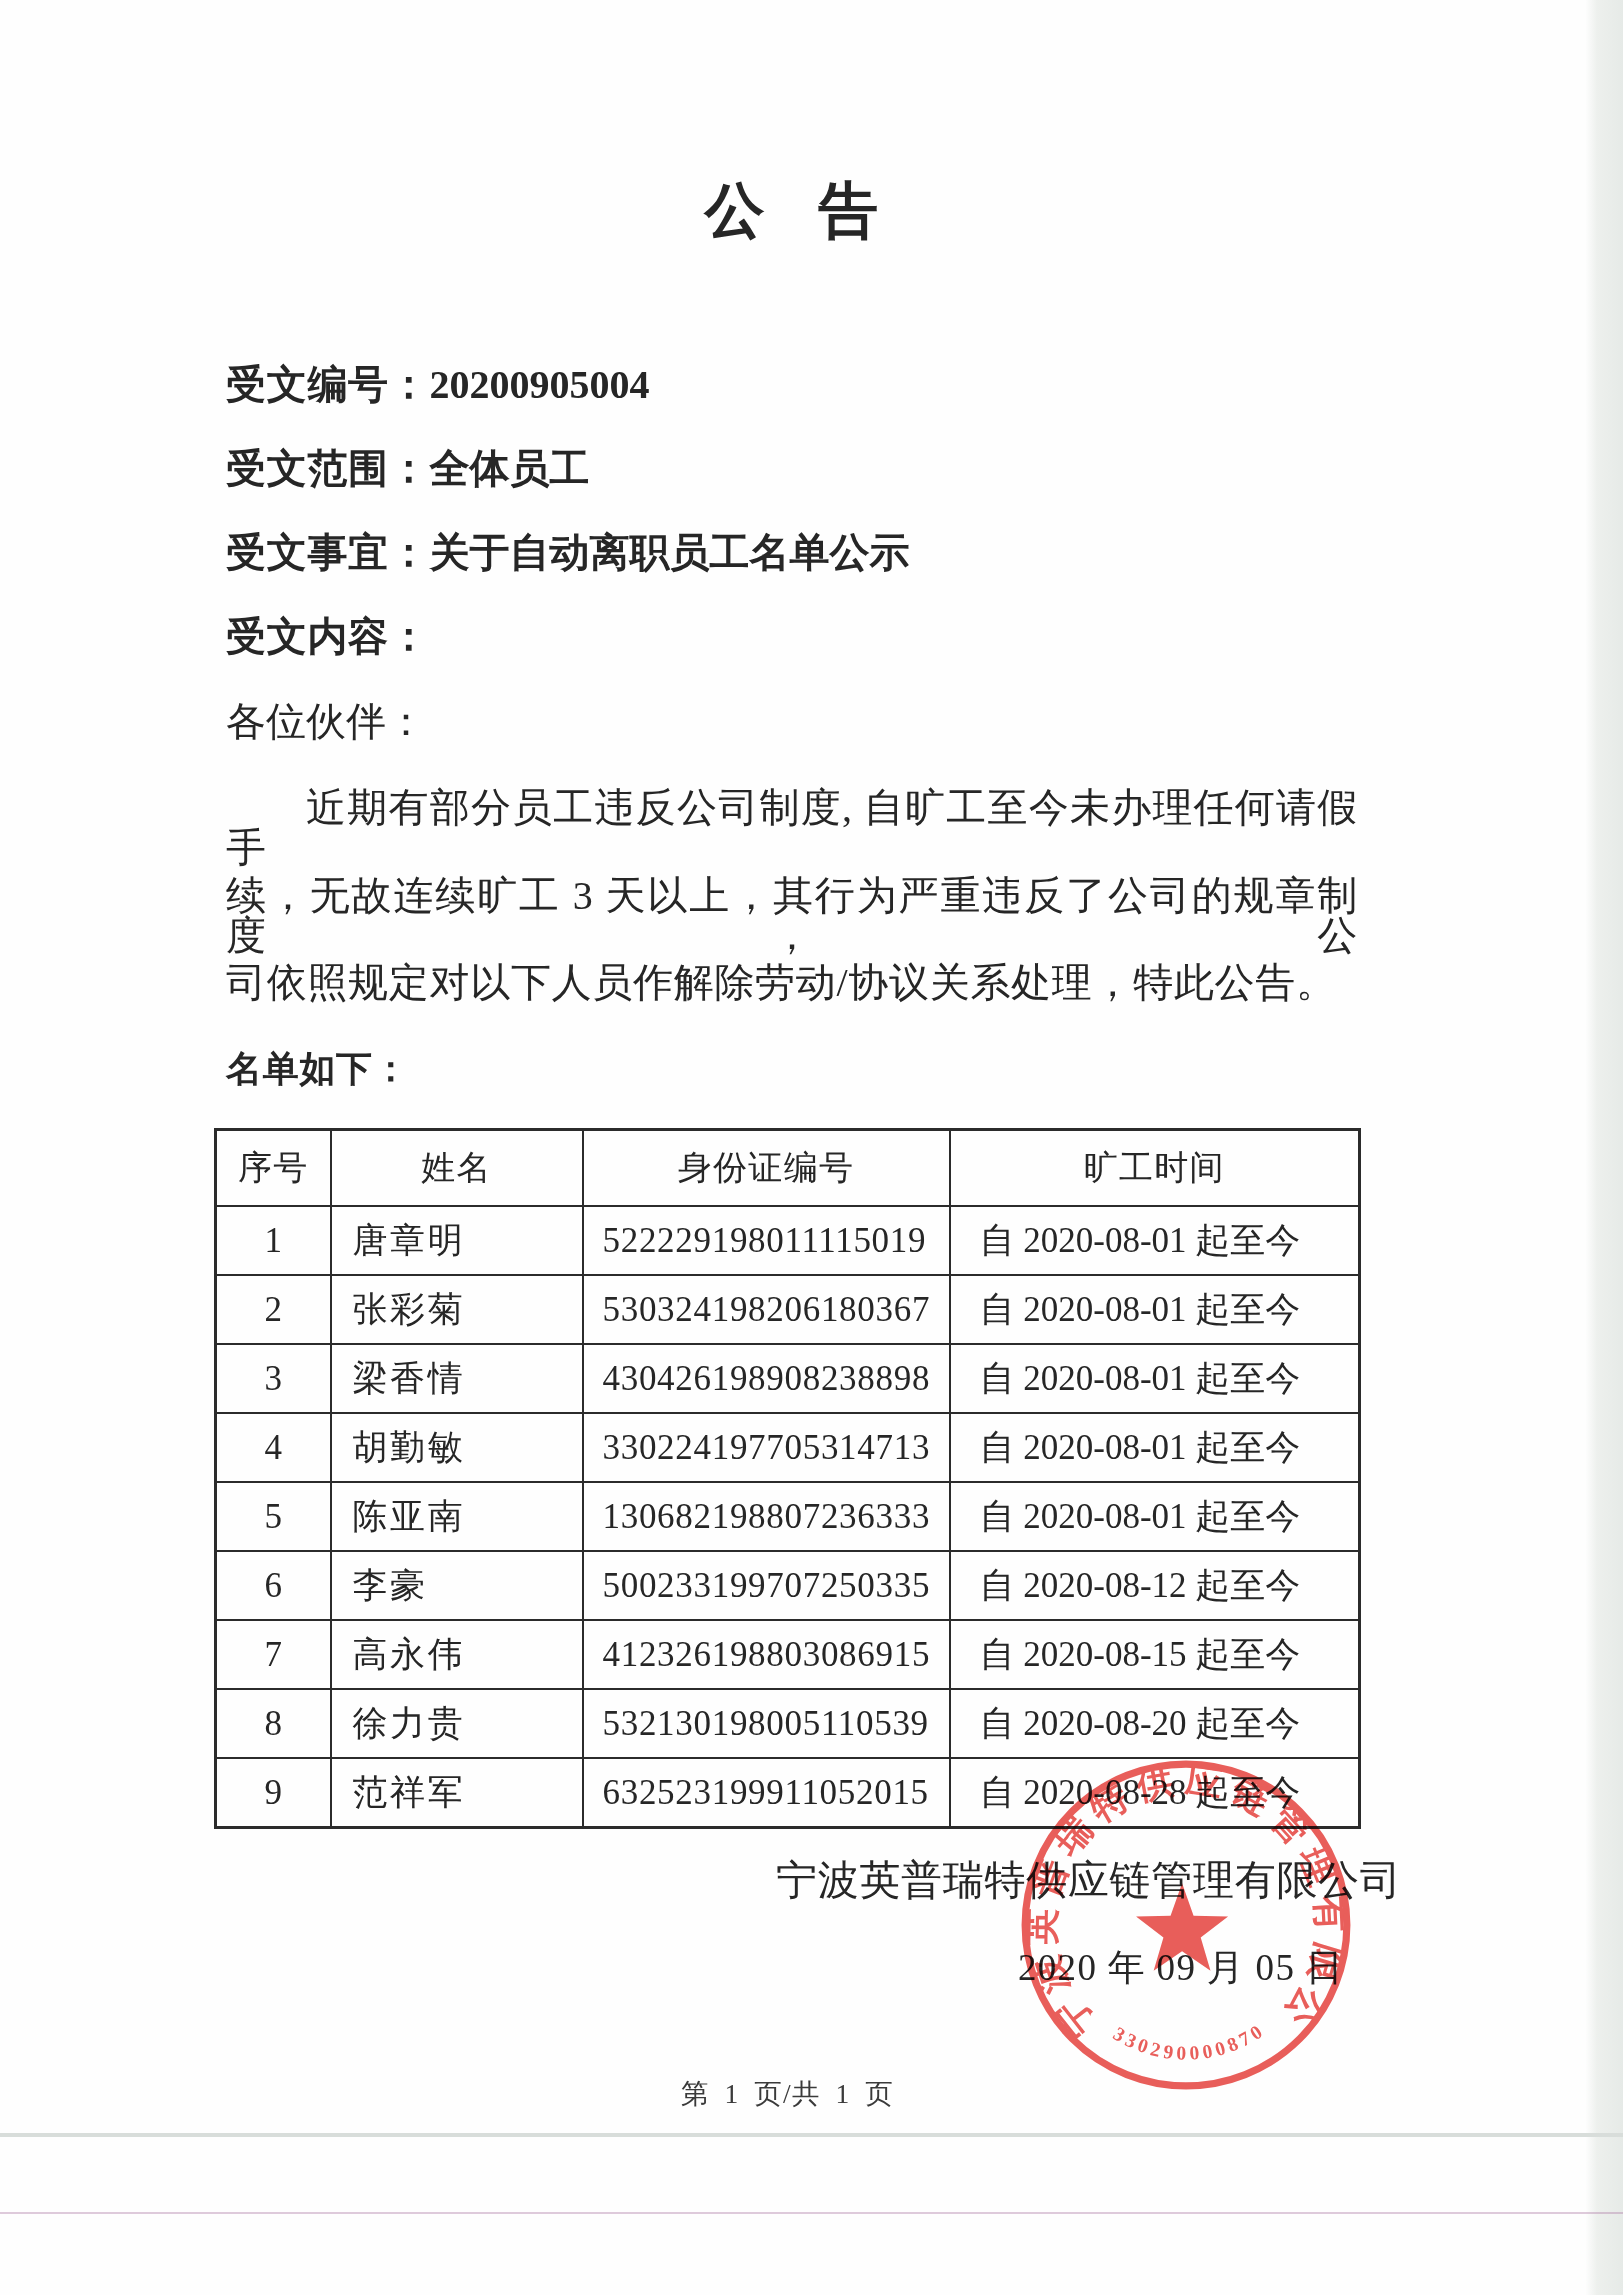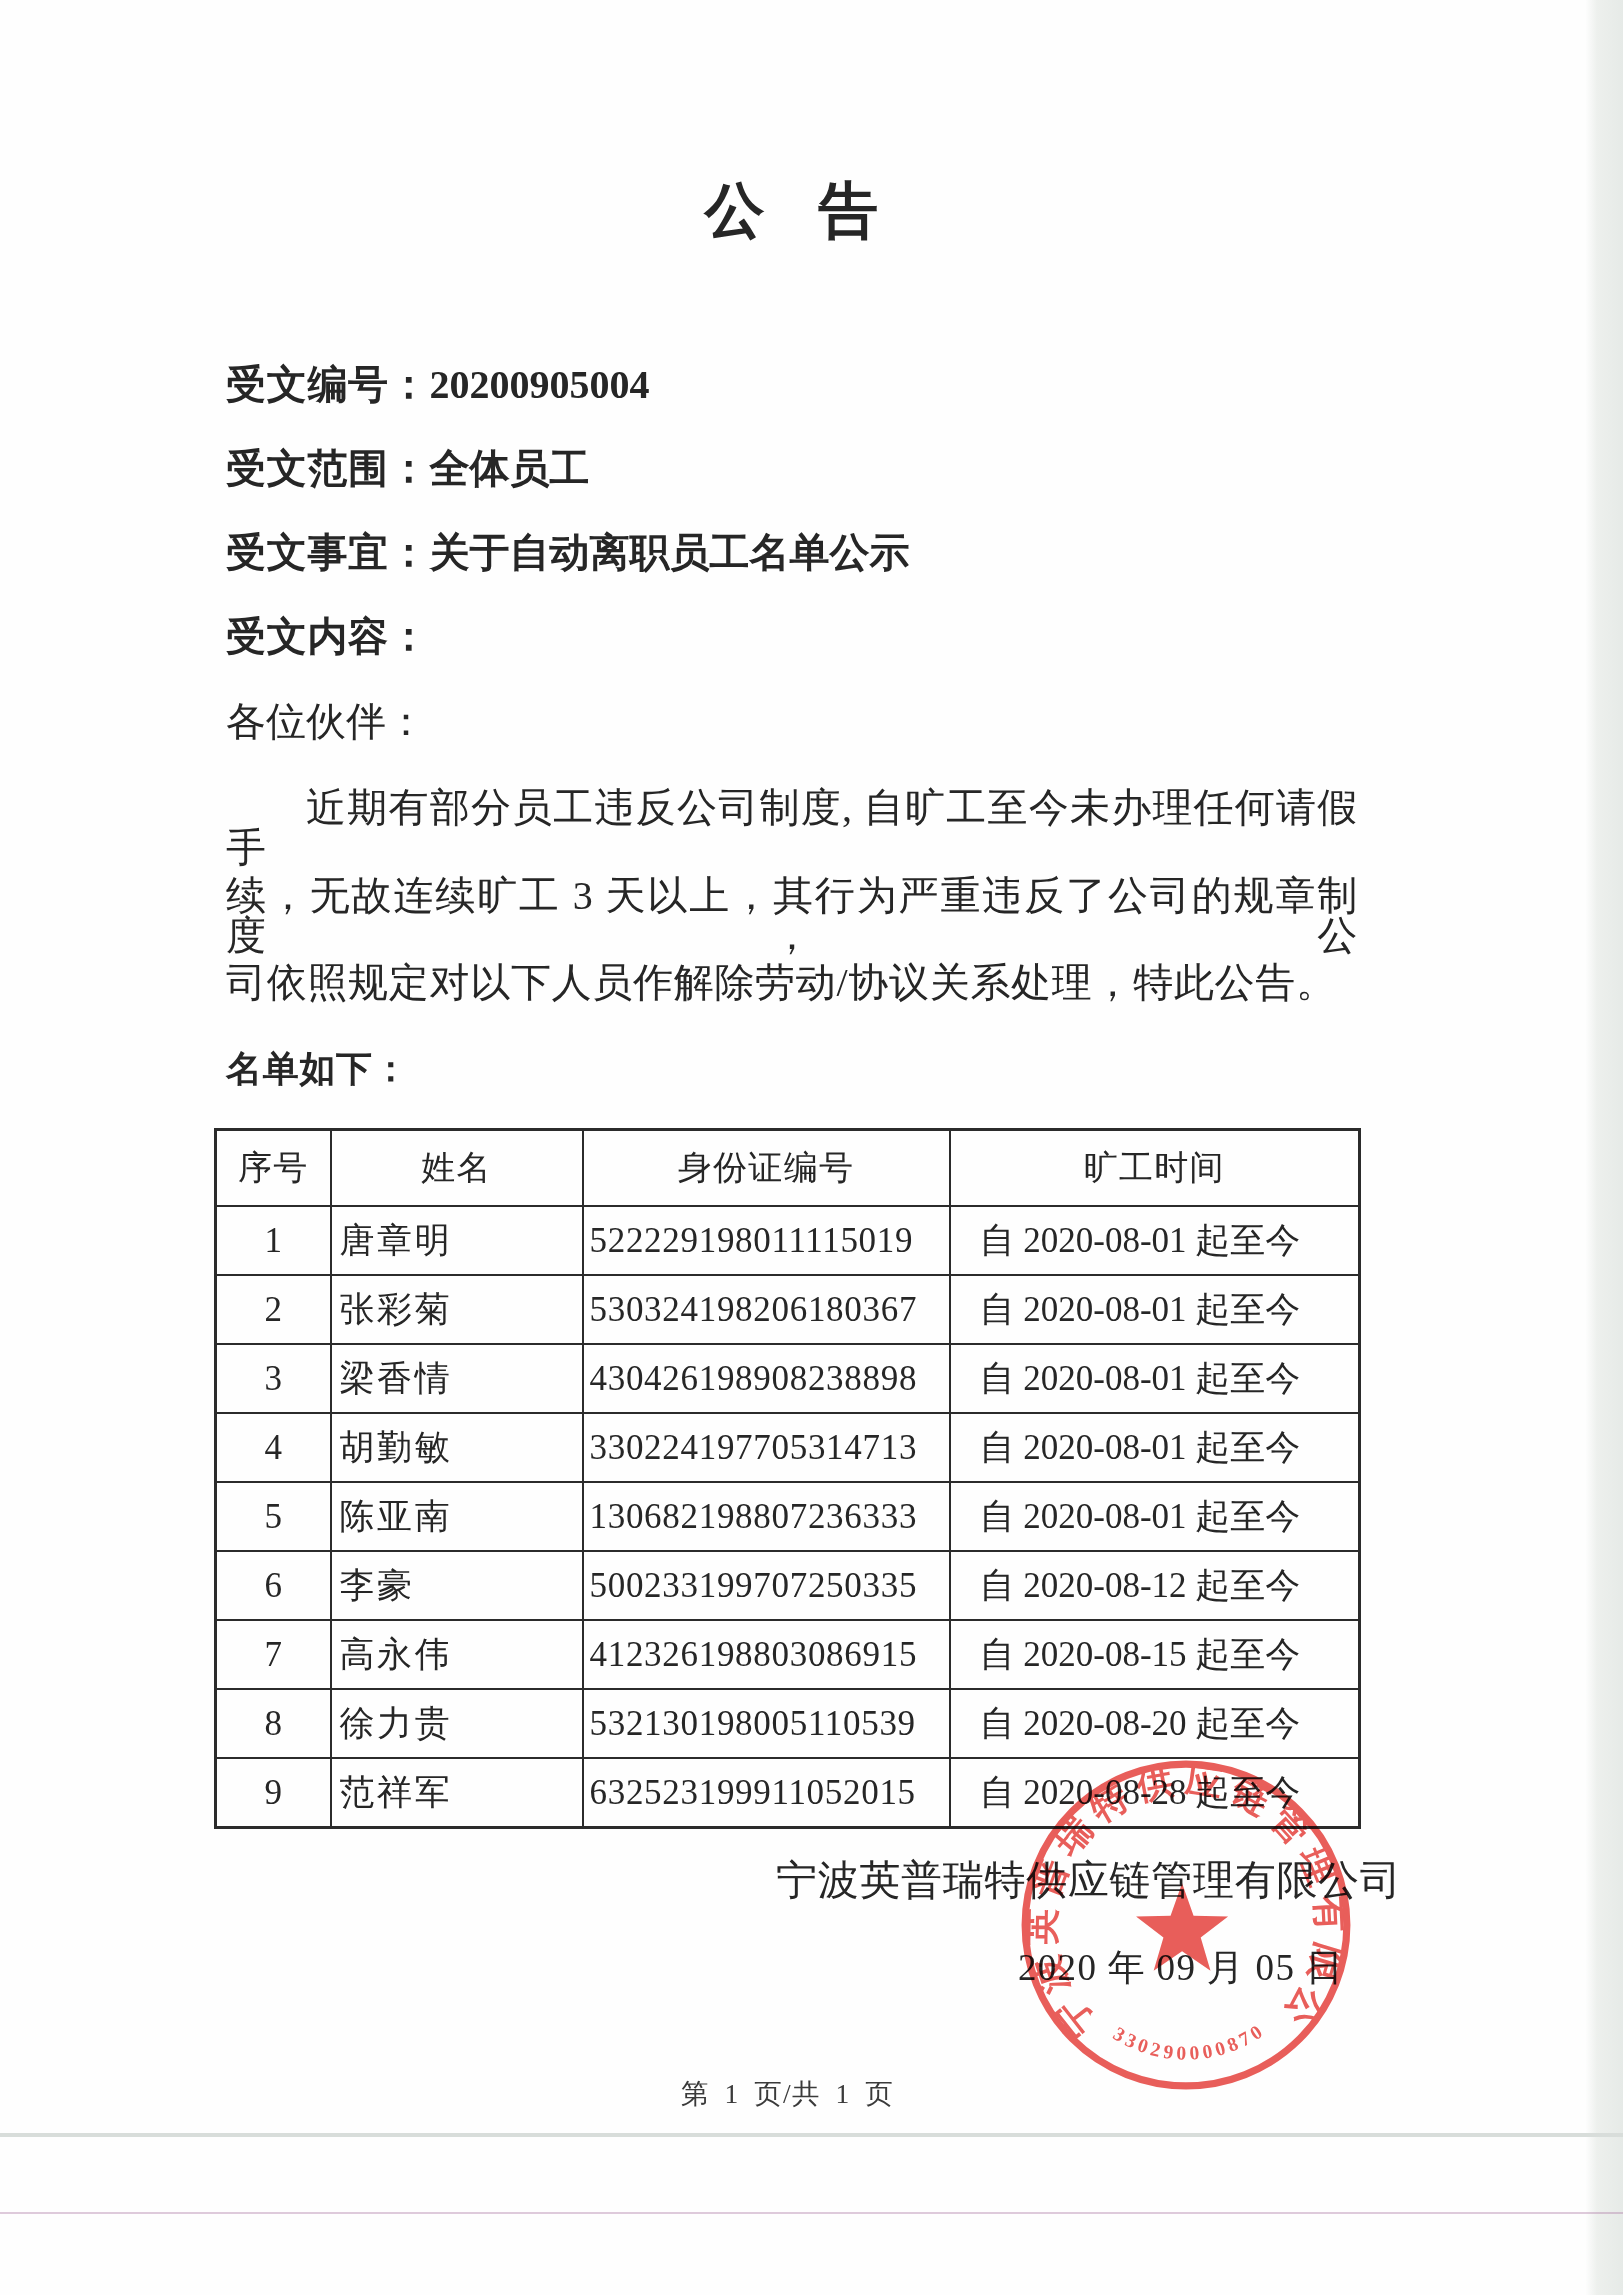--- a/index.html
+++ b/index.html
@@ -46,22 +46,22 @@
     font-weight:normal;vertical-align:middle;
     overflow:hidden;white-space:nowrap;
   }
   table.roster th{height:72px;font-size:34px;text-align:center;letter-spacing:1.3px;}
   table.roster td{height:65px;font-size:35px;}
   .col-idx{width:115px;}
   .col-name{width:252px;}
   .col-id{width:367px;}
   .col-time{width:410px;}
   td.c-idx{text-align:center;font-size:37px;}
-  td.c-name{padding-left:8px;letter-spacing:2.6px;}
-  td.c-id{padding-left:6px;font-size:37px;letter-spacing:0.7px;}
+  td.c-name{padding-left:21px;letter-spacing:2.6px;}
+  td.c-id{padding-left:19px;font-size:37px;letter-spacing:0.7px;}
   td.c-time{padding-left:29px;}
 
   .company-line{position:absolute;top:1860px;left:776px;font-size:41px;line-height:1;letter-spacing:0.7px;z-index:1;}
   .date-line{position:absolute;top:1949px;left:1018px;font-size:37px;line-height:1;letter-spacing:1.3px;z-index:1;}
   .page-footer{position:absolute;top:2080px;left:681px;font-size:27.5px;line-height:1;letter-spacing:1.3px;word-spacing:6.5px;color:#3a3a3a;}
 
   .stamp{
     position:absolute;top:1755px;left:1016px;width:340px;height:340px;
     color:var(--stamp-color,#e8504c);
     mix-blend-mode:multiply;opacity:0.92;z-index:2;

